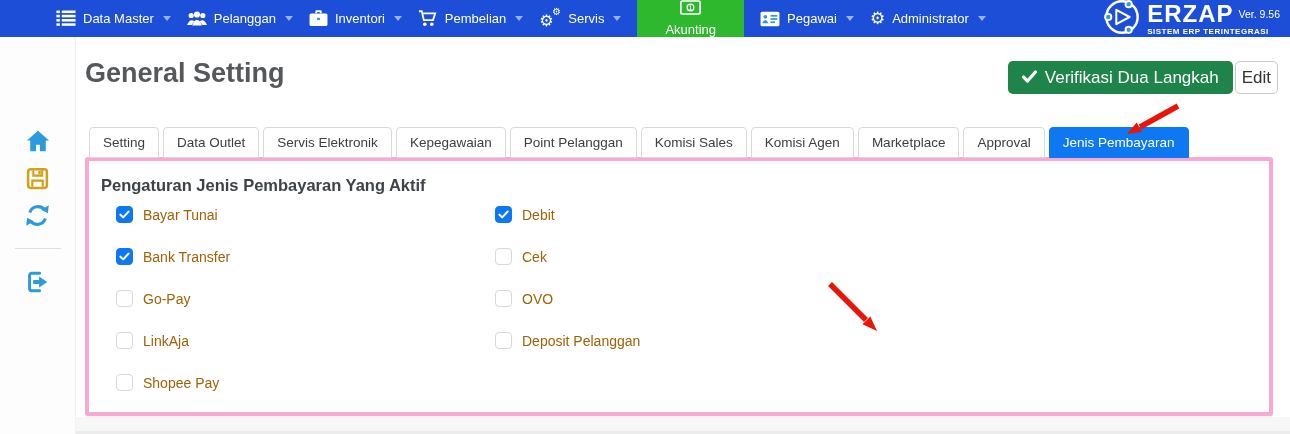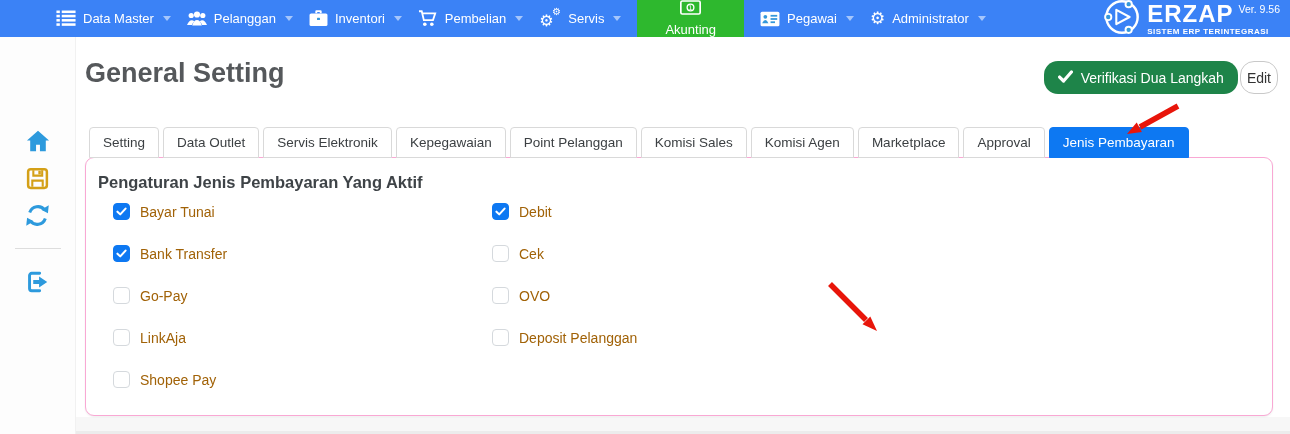--- a/index.html
+++ b/index.html
@@ -2,60 +2,60 @@
 <html><head>
 <meta charset="utf-8">
 <style>
   html,body{margin:0;padding:0;}
   body{
     width:1290px;height:434px;position:relative;overflow:hidden;
     background:#ffffff;font-family:"Liberation Sans","DejaVu Sans",sans-serif;
     -webkit-font-smoothing:antialiased;
   }
   
-  .nav{position:absolute;top:0;left:0;right:0;height:37px;background:#3b82f6;
+  .nav{position:absolute;top:0;left:0;right:0;height:37px;background:#1d4ed8;
        display:flex;align-items:center;padding-left:56px;gap:16px;z-index:10;}
   .nav-item{display:flex;align-items:center;gap:7px;color:#fff;font-size:13px;
             height:37px;white-space:nowrap;cursor:pointer;}
   .nav-item.active{background:#2eb82e;padding:0 28px;flex-direction:column;}
   .caret{width:0;height:0;border-left:4px solid transparent;border-right:4px solid transparent;
          border-top:5px solid rgba(230,240,255,.62);margin-left:2px;}
   .nav-item.active .caret{border-top-color:#ffffff;}
   .nav-ico{display:flex;align-items:center;justify-content:center;}
   .glyph{font-family:"DejaVu Sans",sans-serif;color:#fff;line-height:1;}
   .gear-pair{position:relative;width:22px;height:20px;}
   .gear-pair .g-big{position:absolute;left:0;bottom:0;font-size:16px;}
   .gear-pair .g-small{position:absolute;right:0;top:-2px;font-size:10px;}
   .brand{position:absolute;right:10px;top:0;height:37px;display:flex;align-items:center;gap:6px;color:#fff;}
   .brand-text{display:flex;flex-direction:column;line-height:1;}
-  .brand-top{display:flex;align-items:flex-start;gap:5px;}
+  .brand-top{display:flex;align-items:center;gap:5px;}
   .brand-name{font-size:24px;font-weight:bold;letter-spacing:1px;}
   .brand-ver{font-size:10.5px;margin-top:2px;}
   .brand-tag{font-size:8px;font-weight:bold;letter-spacing:.5px;margin-top:2px;}
   
   .sidebar{position:absolute;top:37px;left:0;width:76px;bottom:0;background:#fdfdfd;
            border-right:1px solid #f1f1f1;display:flex;flex-direction:column;
            align-items:center;padding-top:91px;gap:11px;box-sizing:border-box;z-index:4;}
   .side-btn{width:28px;height:26px;display:flex;align-items:center;justify-content:center;cursor:pointer;}
   .side-divider{width:46px;height:1px;background:#ddd;margin:9px 0;}
   
   .page-title{position:absolute;left:85px;top:58px;font-size:27px;font-weight:bold;color:#55585b;z-index:3;}
   .header-buttons{position:absolute;right:12px;top:61px;display:flex;gap:2px;height:33px;z-index:3;}
-  .btn{display:flex;align-items:center;border-radius:14px;font-size:14px;cursor:pointer;box-sizing:border-box;}
+  .btn{display:flex;align-items:center;border-radius:5px;font-size:17px;cursor:pointer;box-sizing:border-box;}
   .btn-verify{background:#1e8449;color:#fff;gap:8px;padding:0 14px;}
   .btn-edit{background:#fff;border:1px solid #c9c9c9;color:#333;padding:0 6px;}
   
   .tabbar{position:absolute;left:89px;top:127px;display:flex;gap:4px;z-index:6;}
   .tab{height:31px;display:flex;align-items:center;padding:0 13px;background:#fff;
        border:1px solid #d9d9d9;border-radius:4px 4px 0 0;font-size:13.5px;color:#3c4043;
        box-sizing:border-box;cursor:pointer;white-space:nowrap;}
   .tab.active{background:#0d78f2;border-color:#0d78f2;color:#fff;}
   
   .panel{position:absolute;left:85px;top:157px;width:1188px;height:259px;background:#fff;
-         border:1px solid #f9a8d4;border-radius:9px;box-shadow:0 1px 2px rgba(0,0,0,.07);
+         border:4px solid #f9a8d4;border-radius:3px;box-shadow:0 1px 2px rgba(0,0,0,.07);
          box-sizing:border-box;z-index:5;}
   .panel-heading{position:absolute;left:12px;top:15px;font-size:16.5px;font-weight:bold;color:#3e4347;}
   .pay-col{position:absolute;top:45px;display:flex;flex-direction:column;gap:25px;}
   .pay-col.c1{left:27px}.pay-col.c2{left:406px}.pay-col.c3{left:790px}
   .pay-item{display:flex;align-items:center;gap:10px;height:17px;cursor:pointer;}
   .cb{width:17px;height:17px;border-radius:4px;border:1px solid #d5d9dd;background:#fff;
       display:flex;align-items:center;justify-content:center;box-sizing:border-box;flex:0 0 auto;}
   .cb.checked{background:#0d78f2;border-color:#0d78f2;}
   .cb svg{display:none;}
   .cb.checked svg{display:block;}

